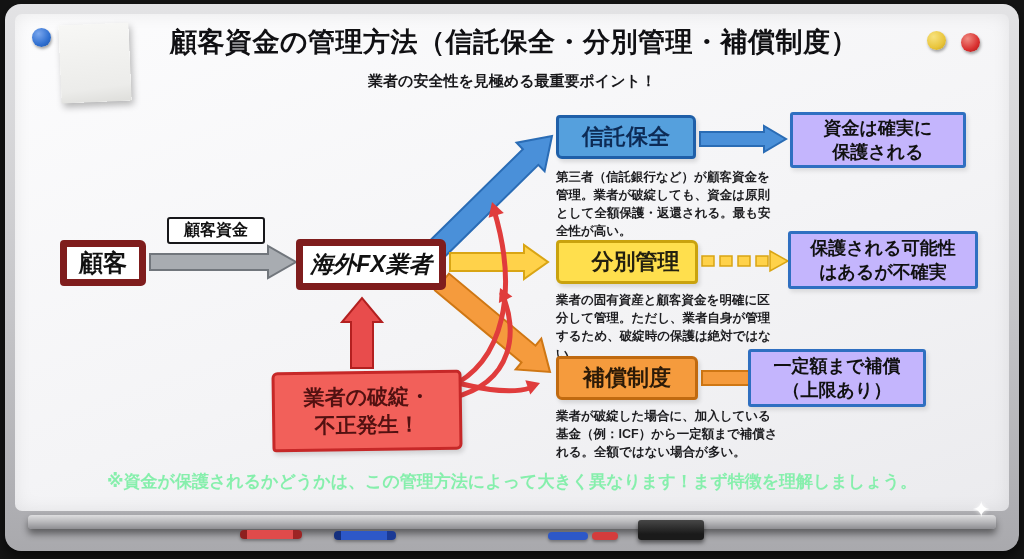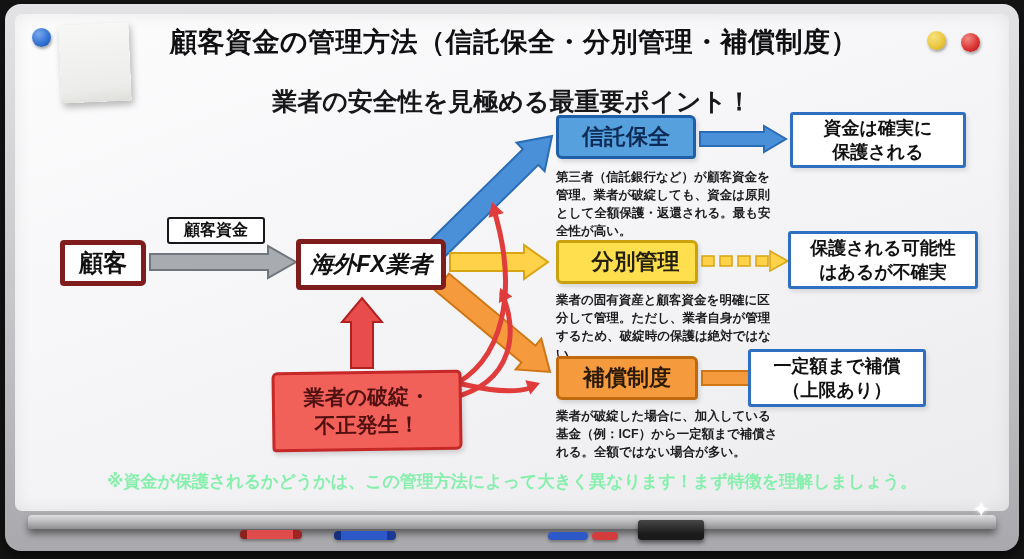--- a/index.html
+++ b/index.html
@@ -17,41 +17,41 @@
   }
   .surface{
     position:absolute;left:15px;top:14px;right:15px;bottom:48px;
     border-radius:7px;
     background:linear-gradient(160deg,#fcfcfd 0%,#f4f4f6 55%,#ebebee 100%);
     box-shadow:inset 0 0 18px rgba(0,0,0,.08);
   }
   .arrows{position:absolute;left:0;top:0;pointer-events:none;}
   .abs{position:absolute;display:flex;align-items:center;justify-content:center;text-align:center;box-sizing:border-box;}
   .title{left:4px;right:0;top:24px;font-size:27px;font-weight:800;color:#101013;letter-spacing:.5px;}
-  .subtitle{left:0;right:0;top:72px;font-size:25px;font-weight:700;color:#17171a;margin-top:13px;}
-  .node{background:#fff;border:5px solid #7f1d1d;border-radius:4px 6px 5px 4px;font-weight:800;color:#111;}
+  .subtitle{left:0;right:0;top:72px;font-size:15px;font-weight:700;color:#17171a;}
+  .node{background:#fff;border:7px solid #7f1d1d;border-radius:4px 6px 5px 4px;font-weight:800;color:#111;}
   .customer{left:60px;top:240px;width:86px;height:46px;font-size:24px;}
   .funds-label{left:167px;top:217px;width:98px;height:27px;font-size:16px;font-weight:700;background:#fff;border:2px solid #17171a;border-radius:3px;color:#111;}
   .broker{left:296px;top:239px;width:150px;height:51px;font-size:23px;font-style:italic;}
   .failure{
     left:272px;top:371px;width:190px;height:80px;
     border:3px solid #c62828;border-radius:6px 5px 6px 4px;
     font-size:21px;font-weight:800;color:#521111;line-height:1.35;
     white-space:pre-line;transform:rotate(-.8deg);
     box-shadow:2px 3px 5px rgba(0,0,0,.15);
   }
   .method{height:44px;border:3px solid;border-radius:4px 6px 4px 6px;font-size:22px;font-weight:800;box-shadow:2px 3px 4px rgba(0,0,0,.12);}
   .m-trust{left:556px;top:115px;width:140px;border-color:#1f5fa8;color:#0d2b55;}
   .m-sep{left:556px;top:240px;width:142px;border-color:#c9a20e;color:#232010;}
   .m-comp{left:556px;top:356px;width:142px;border-color:#c06a10;color:#2b1a08;}
   .desc{width:222px;font-size:12.5px;font-weight:600;line-height:1.45;color:#1d1d20;display:block;text-align:left;}
   .d1{left:556px;top:168px;}
   .d2{left:556px;top:291px;}
   .d3{left:556px;top:407px;}
-  .outcome{background:#ffffff;border:3px solid #2f6fc1;border-radius:3px;font-size:18px;font-weight:800;color:#111;white-space:pre-line;line-height:1.35;box-shadow:2px 3px 4px rgba(0,0,0,.1);}
+  .outcome{background:#c4b5fd;border:3px solid #2f6fc1;border-radius:3px;font-size:18px;font-weight:800;color:#111;white-space:pre-line;line-height:1.35;box-shadow:2px 3px 4px rgba(0,0,0,.1);}
   .o1{left:790px;top:112px;width:176px;height:56px;}
   .o2{left:788px;top:231px;width:190px;height:58px;}
   .o3{left:748px;top:349px;width:178px;height:58px;}
   .footer{left:0;right:0;top:470px;font-size:17px;font-weight:800;color:#86efac;}
   .sticky{
     left:60px;top:24px;width:70px;height:78px;
     background:linear-gradient(175deg,#f7f7f5 0%,#ececea 80%,#dededb 100%);
     transform:rotate(-2.5deg);box-shadow:2px 4px 7px rgba(0,0,0,.28);
   }
   .magnet{width:19px;height:19px;border-radius:50%;box-shadow:1px 2px 3px rgba(0,0,0,.35);}

